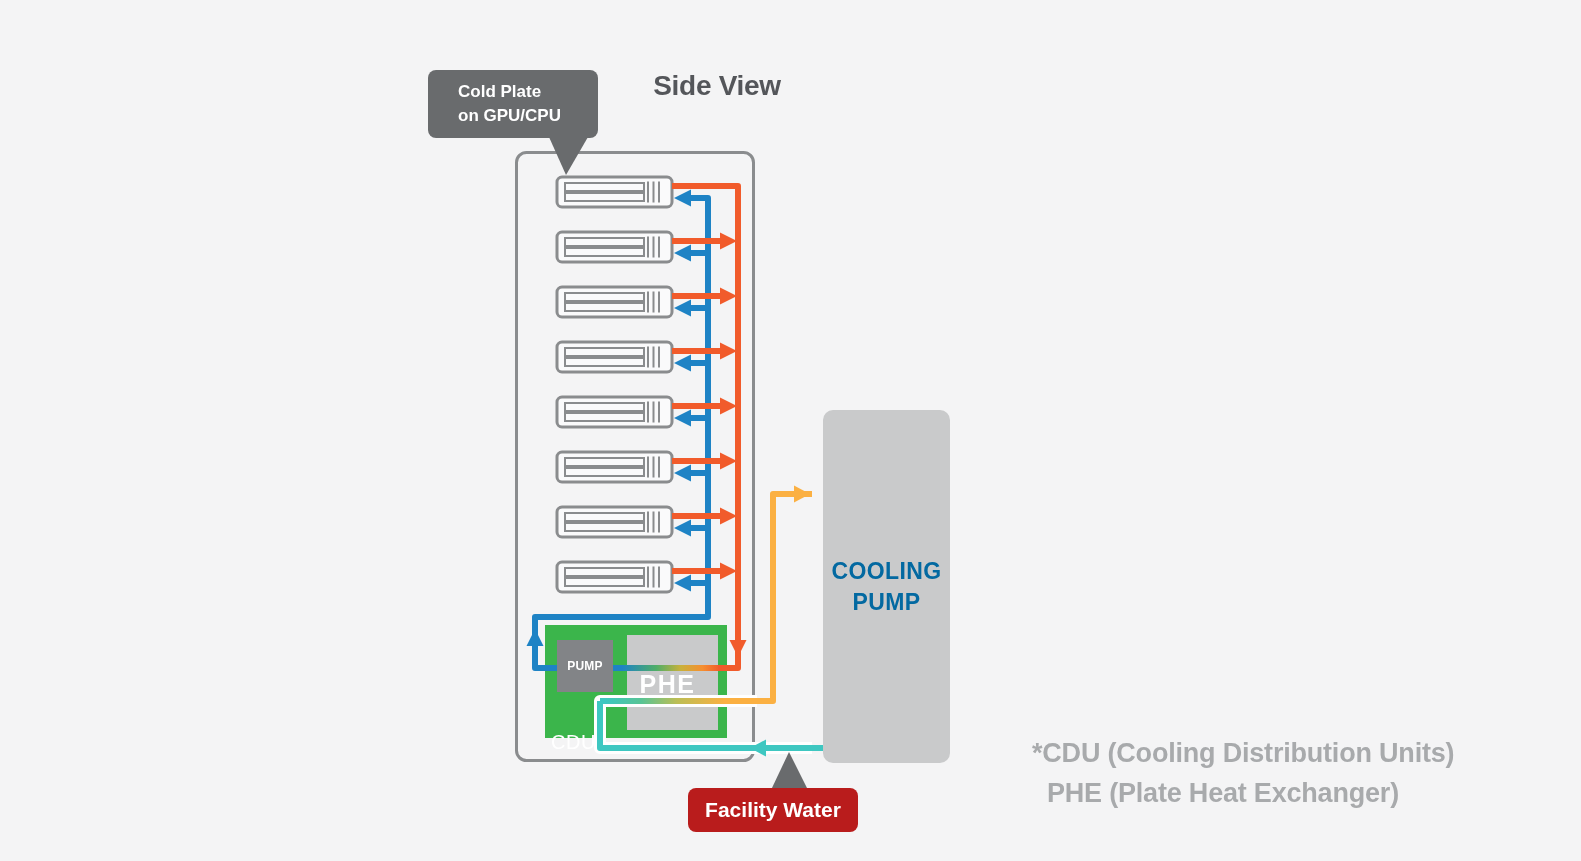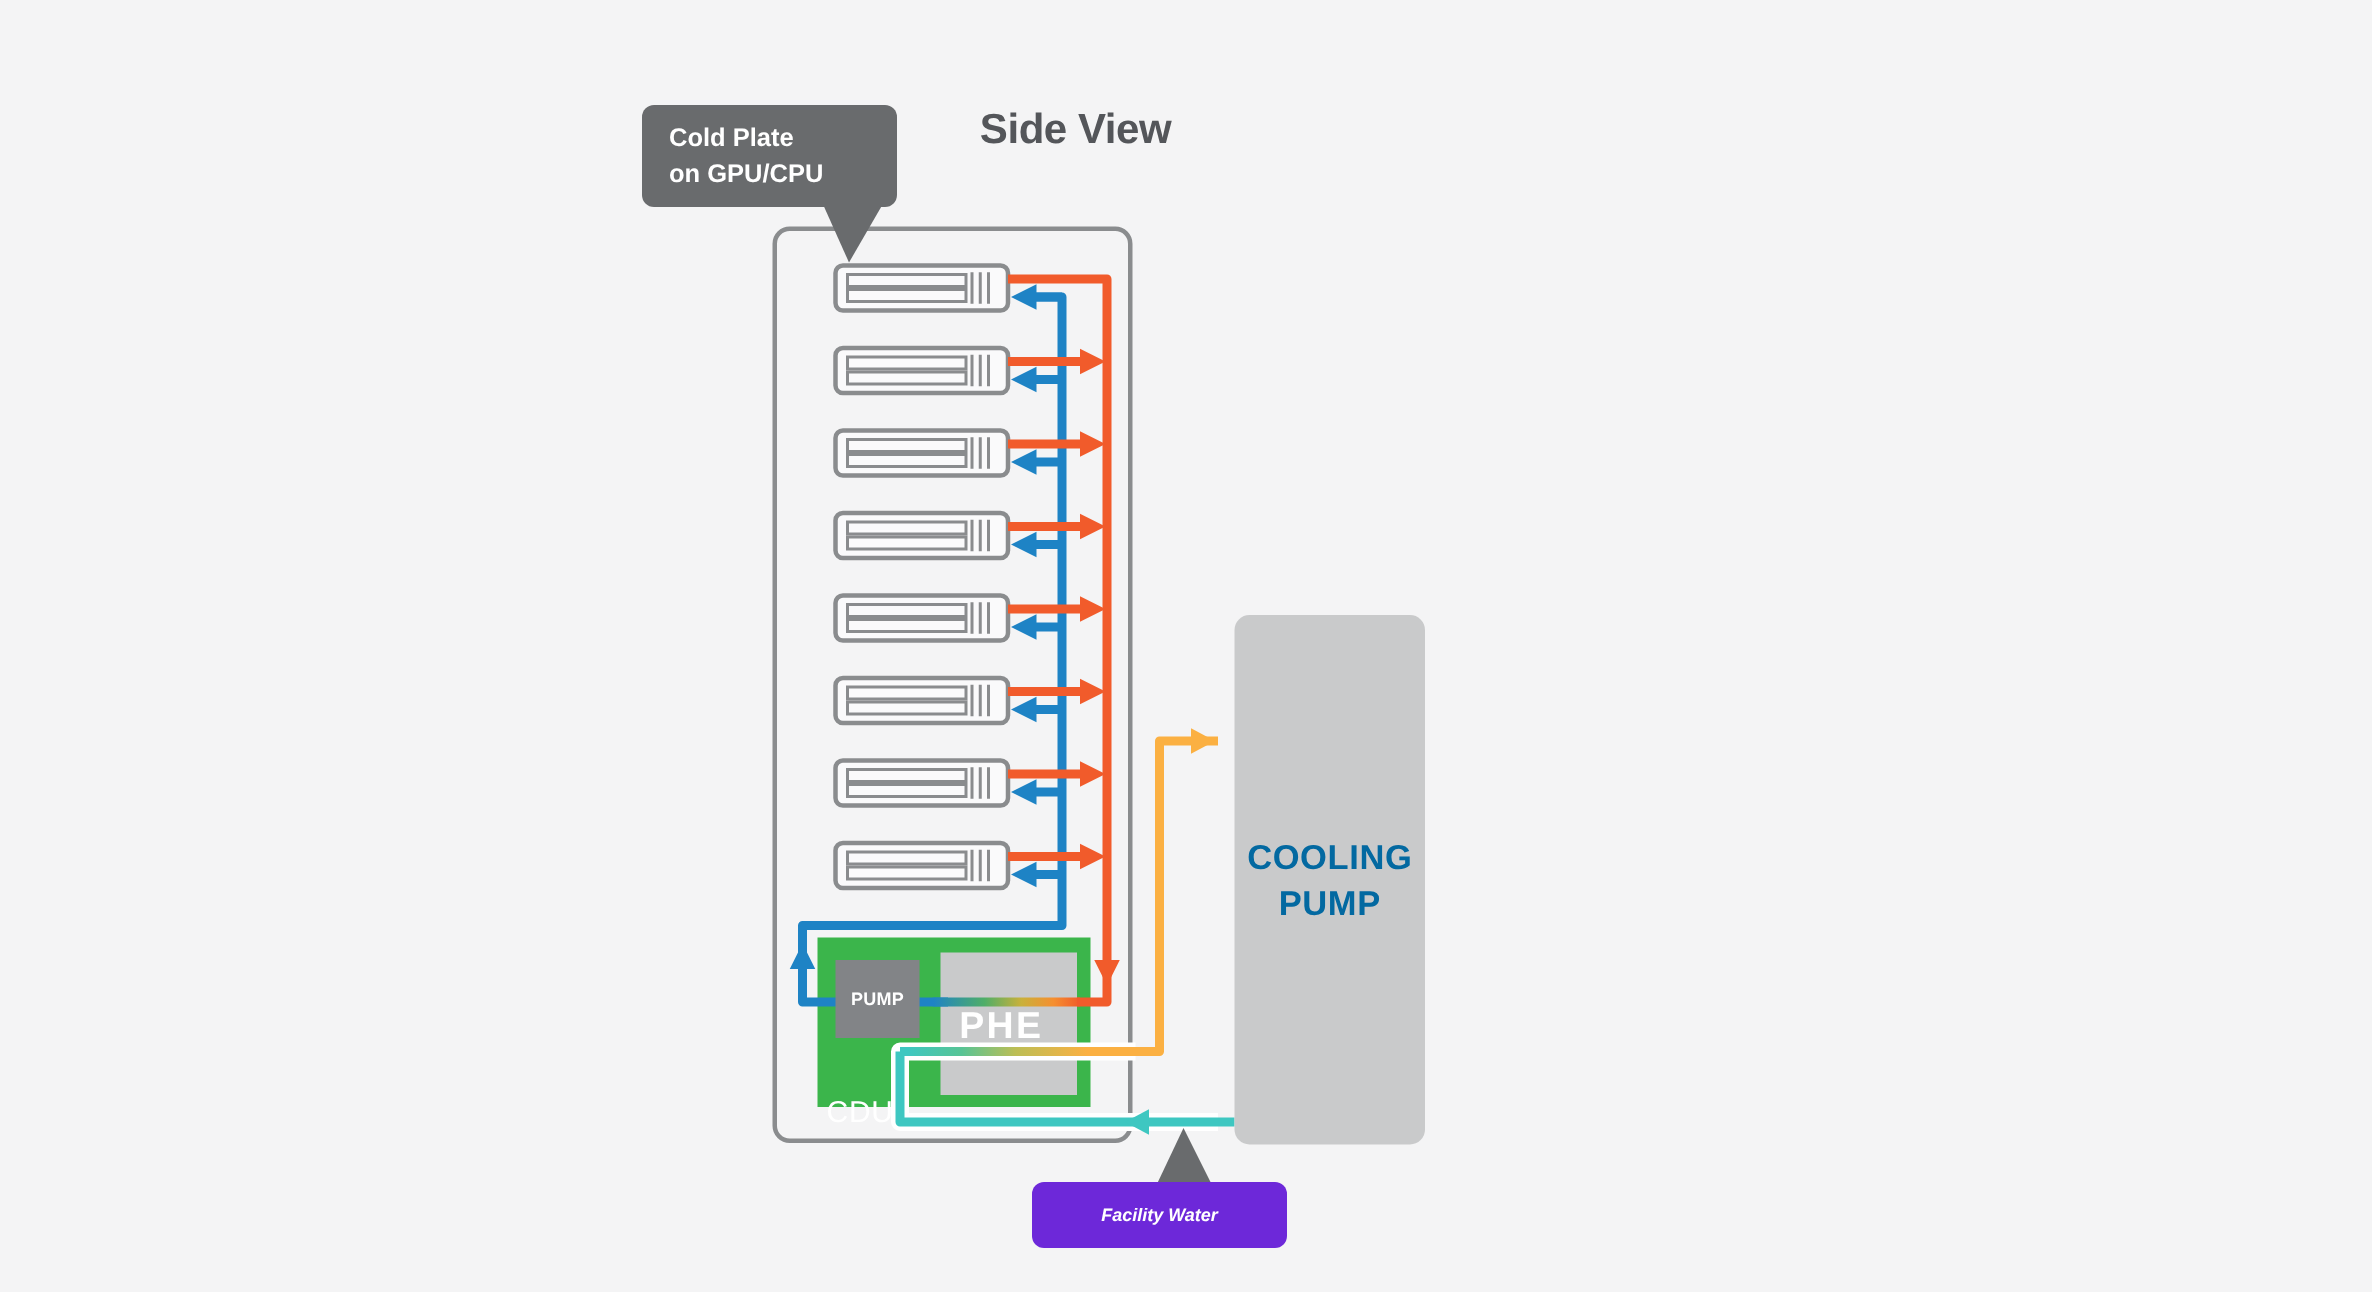--- a/index.html
+++ b/index.html
@@ -11,43 +11,43 @@
   }
   .stage{position:absolute;inset:0;width:1581px;height:861px;}
   svg{position:absolute;left:0;top:0;}
   .overlay{position:absolute;box-sizing:border-box;}
   .title{
     left:607px;top:70px;width:220px;text-align:center;
     font-size:28px;font-weight:bold;color:#54565a;letter-spacing:-0.3px;
   }
   .cold-plate-box{
     left:428px;top:70px;width:170px;height:68px;background:#696b6d;border-radius:8px;
-    display:flex;flex-direction:column;justify-content:center;padding-left:18px;
+    display:flex;flex-direction:column;justify-content:center;padding-left:30px;
     color:#fff;font-size:17px;font-weight:bold;line-height:24px;
   }
   .pump-label{
     left:557px;top:640px;width:56px;height:52px;display:flex;align-items:center;justify-content:center;
     color:#fff;font-size:12px;font-weight:bold;letter-spacing:0.2px;
   }
   .phe-label{
     left:622px;top:637px;width:91px;height:95px;display:flex;align-items:center;justify-content:center;
     color:#fff;font-size:25px;font-weight:bold;letter-spacing:1.5px;
   }
   .cdu-label{
     left:551px;top:731px;color:#fff;font-size:20px;font-weight:normal;letter-spacing:0.5px;
   }
   .tower-label{
     left:823px;top:410px;width:127px;height:353px;
     display:flex;flex-direction:column;align-items:center;justify-content:center;
     color:#0369a1;font-size:23px;font-weight:bold;line-height:31px;letter-spacing:0.4px;text-align:center;
   }
   .facility-box{
-    left:688px;top:788px;width:170px;height:44px;background:#6d28d9;border-radius:8px;
+    left:688px;top:788px;width:170px;height:44px;background:#b91c1c;border-radius:8px;
     display:flex;align-items:center;justify-content:center;
-    color:#fff;font-size:12px;font-weight:bold;font-style:italic;
+    color:#fff;font-size:21px;font-weight:bold;
   }
   .footnote{
     left:1032px;top:733px;color:#a8aaac;font-size:27px;font-weight:bold;
     line-height:40px;letter-spacing:-0.2px;white-space:nowrap;
   }
   .footnote .fn2{padding-left:15px;}
 </style>
 </head>
 <body>
 
@@ -163,14 +163,18 @@
 
 <div class="overlay tower-label">
   <span>COOLING</span>
   <span>PUMP</span>
 </div>
 
 <div class="overlay facility-box">
   <span>Facility Water</span>
 </div>
 
+<div class="overlay footnote">
+  <div class="fn1">*CDU (Cooling Distribution Units)</div>
+  <div class="fn2">PHE (Plate Heat Exchanger)</div>
+</div>
 
 </div>
 
 </body></html>

